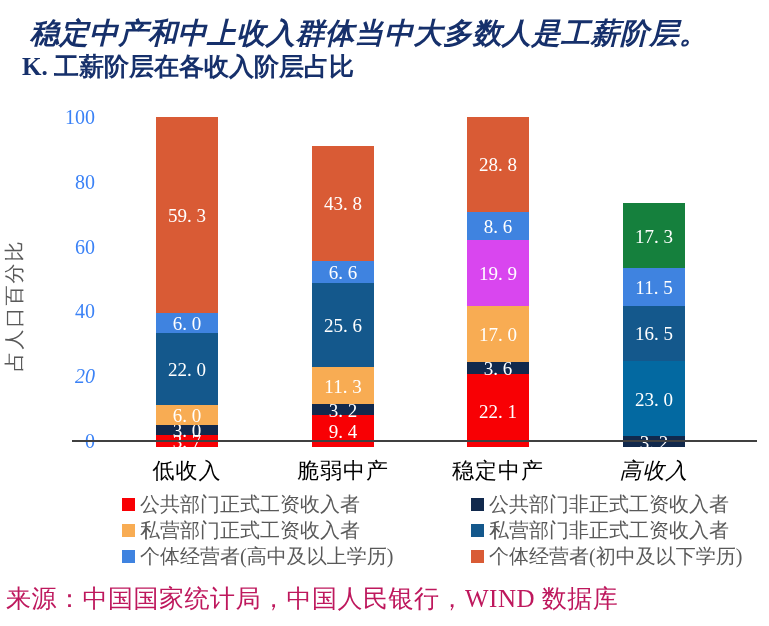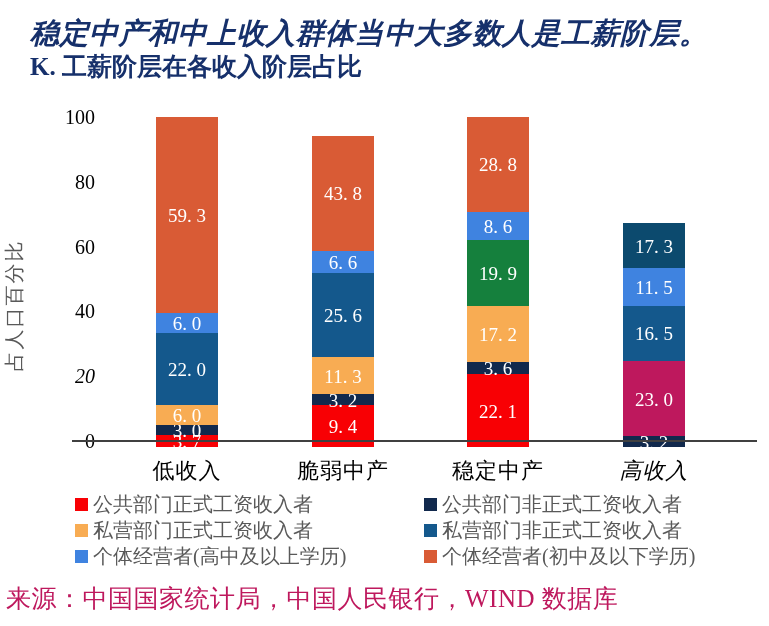--- a/index.html
+++ b/index.html
@@ -9,32 +9,32 @@
     background:#ffffff;
     overflow:hidden;
     font-family:"Liberation Serif","DejaVu Serif",serif;
   }
   .fig-title{
     position:absolute;left:30px;top:6px;width:732px;
     font-size:29px;font-weight:bold;font-style:italic;
     color:#16306b;letter-spacing:0.5px;white-space:nowrap;margin-top:8px;
   }
   .fig-subtitle{
-    position:absolute;left:30px;top:50px;width:700px;
+    position:absolute;left:22px;top:50px;width:700px;
     font-size:25px;font-weight:bold;color:#16306b;white-space:nowrap;
   }
   .plot{position:absolute;left:0;top:0;width:769px;height:626px;}
   .ylabel{
     position:absolute;left:-126px;top:292px;width:280px;
     transform:rotate(-90deg);transform-origin:center;
     text-align:center;font-size:20px;color:#595959;letter-spacing:2px;
   }
   .ytick{
     position:absolute;width:72px;text-align:right;
-    font-size:20px;color:#000000;line-height:20px;
+    font-size:20px;color:#3b82f6;line-height:20px;
   }
   .bar{
     position:absolute;display:flex;flex-direction:column-reverse;
     z-index:1;
   }
   .seg{position:relative;width:100%;}
   .seg-label{
     position:absolute;left:0;right:0;top:50%;
     transform:translateY(-50%);
     text-align:center;color:#ffffff;font-size:19px;line-height:19px;
@@ -46,21 +46,21 @@
   }
   .xlabel{
     position:absolute;top:456px;width:160px;text-align:center;
     font-size:22px;color:#000000;letter-spacing:1px;
   }
   .legend{
     position:absolute;left:75px;top:491px;
     display:grid;grid-template-columns:349px auto;
     grid-auto-rows:26px;align-items:center;
   }
-  .legend-item{display:flex;align-items:center;}
+  .legend-item{display:flex;align-items:center;margin-left:47px;}
   .legend-swatch{
     width:13px;height:13px;margin-right:5px;flex:0 0 auto;
   }
   .legend-label{
     font-size:20px;color:#595959;white-space:nowrap;line-height:22px;
   }
   .source{
     position:absolute;left:6px;top:582px;width:760px;
     font-size:25px;color:#be185d;white-space:nowrap;letter-spacing:0.5px;
   }
@@ -98,21 +98,21 @@
             <div class="seg-label">22. 0</div>
           </div>
           <div class="seg" style="height: 19.8px; background: rgb(63, 131, 224);">
             <div class="seg-label">6. 0</div>
           </div>
           <div class="seg" style="height: 195.69px; background: rgb(217, 91, 53);">
             <div class="seg-label">59. 3</div>
           </div>
         </div>
         <div class="bar" style="left: 312px; width: 62px; top: 117.33px; height: 329.67px;">
-          <div class="seg" style="height: 42px; background: rgb(248, 0, 4);">
+          <div class="seg" style="height: 32px; background: rgb(248, 0, 4);">
             <div class="seg-label">9. 4</div>
           </div>
           <div class="seg" style="height: 10.56px; background: rgb(17, 41, 77);">
             <div class="seg-label">3. 2</div>
           </div>
           <div class="seg" style="height: 37.29px; background: rgb(248, 172, 83);">
             <div class="seg-label">11. 3</div>
           </div>
           <div class="seg" style="height: 84.48px; background: rgb(20, 88, 140);">
             <div class="seg-label">25. 6</div>
@@ -125,46 +125,46 @@
           </div>
         </div>
         <div class="bar" style="left: 467px; width: 62px; top: 117px; height: 330px;">
           <div class="seg" style="height: 72.93px; background: rgb(248, 0, 4);">
             <div class="seg-label">22. 1</div>
           </div>
           <div class="seg" style="height: 11.88px; background: rgb(17, 41, 77);">
             <div class="seg-label">3. 6</div>
           </div>
           <div class="seg" style="height: 56.1px; background: rgb(248, 172, 83);">
-            <div class="seg-label">17. 2</div>
-          </div>
-          <div class="seg" style="height: 66px; background: #15803d;">
+            <div class="seg-label">17. 0</div>
+          </div>
+          <div class="seg" style="height: 66px; background: #d946ef;">
             <div class="seg-label">19. 9</div>
           </div>
           <div class="seg" style="height: 28.38px; background: rgb(63, 131, 224);">
             <div class="seg-label">8. 6</div>
           </div>
           <div class="seg" style="height: 95.04px; background: rgb(217, 91, 53);">
             <div class="seg-label">28. 8</div>
           </div>
         </div>
         <div class="bar" style="left: 623px; width: 62px; top: 117px; height: 330px;">
           <div class="seg" style="height: 10.56px; background: rgb(17, 41, 77);">
             <div class="seg-label">3. 2</div>
           </div>
-          <div class="seg" style="height: 75.9px; background: #be185d;">
+          <div class="seg" style="height: 75.9px; background: #0369a1;">
             <div class="seg-label">23. 0</div>
           </div>
           <div class="seg" style="height: 54.45px; background: rgb(20, 88, 140);">
             <div class="seg-label">16. 5</div>
           </div>
           <div class="seg" style="height: 37.95px; background: rgb(63, 131, 224);">
             <div class="seg-label">11. 5</div>
           </div>
-          <div class="seg" style="height: 45px; background: #0c4a6e;">
+          <div class="seg" style="height: 65px; background: #15803d;">
             <div class="seg-label">17. 3</div>
           </div>
         </div>
       </div>
     <div class="axisline"></div>
     <div id="xlabels">
         <div class="xlabel" style="left: 107px;">低收入</div>
         <div class="xlabel" style="left: 263px;">脆弱中产</div>
         <div class="xlabel" style="left: 418px;">稳定中产</div>
         <div class="xlabel" style="left: 574px; font-style: italic;">高收入</div>

